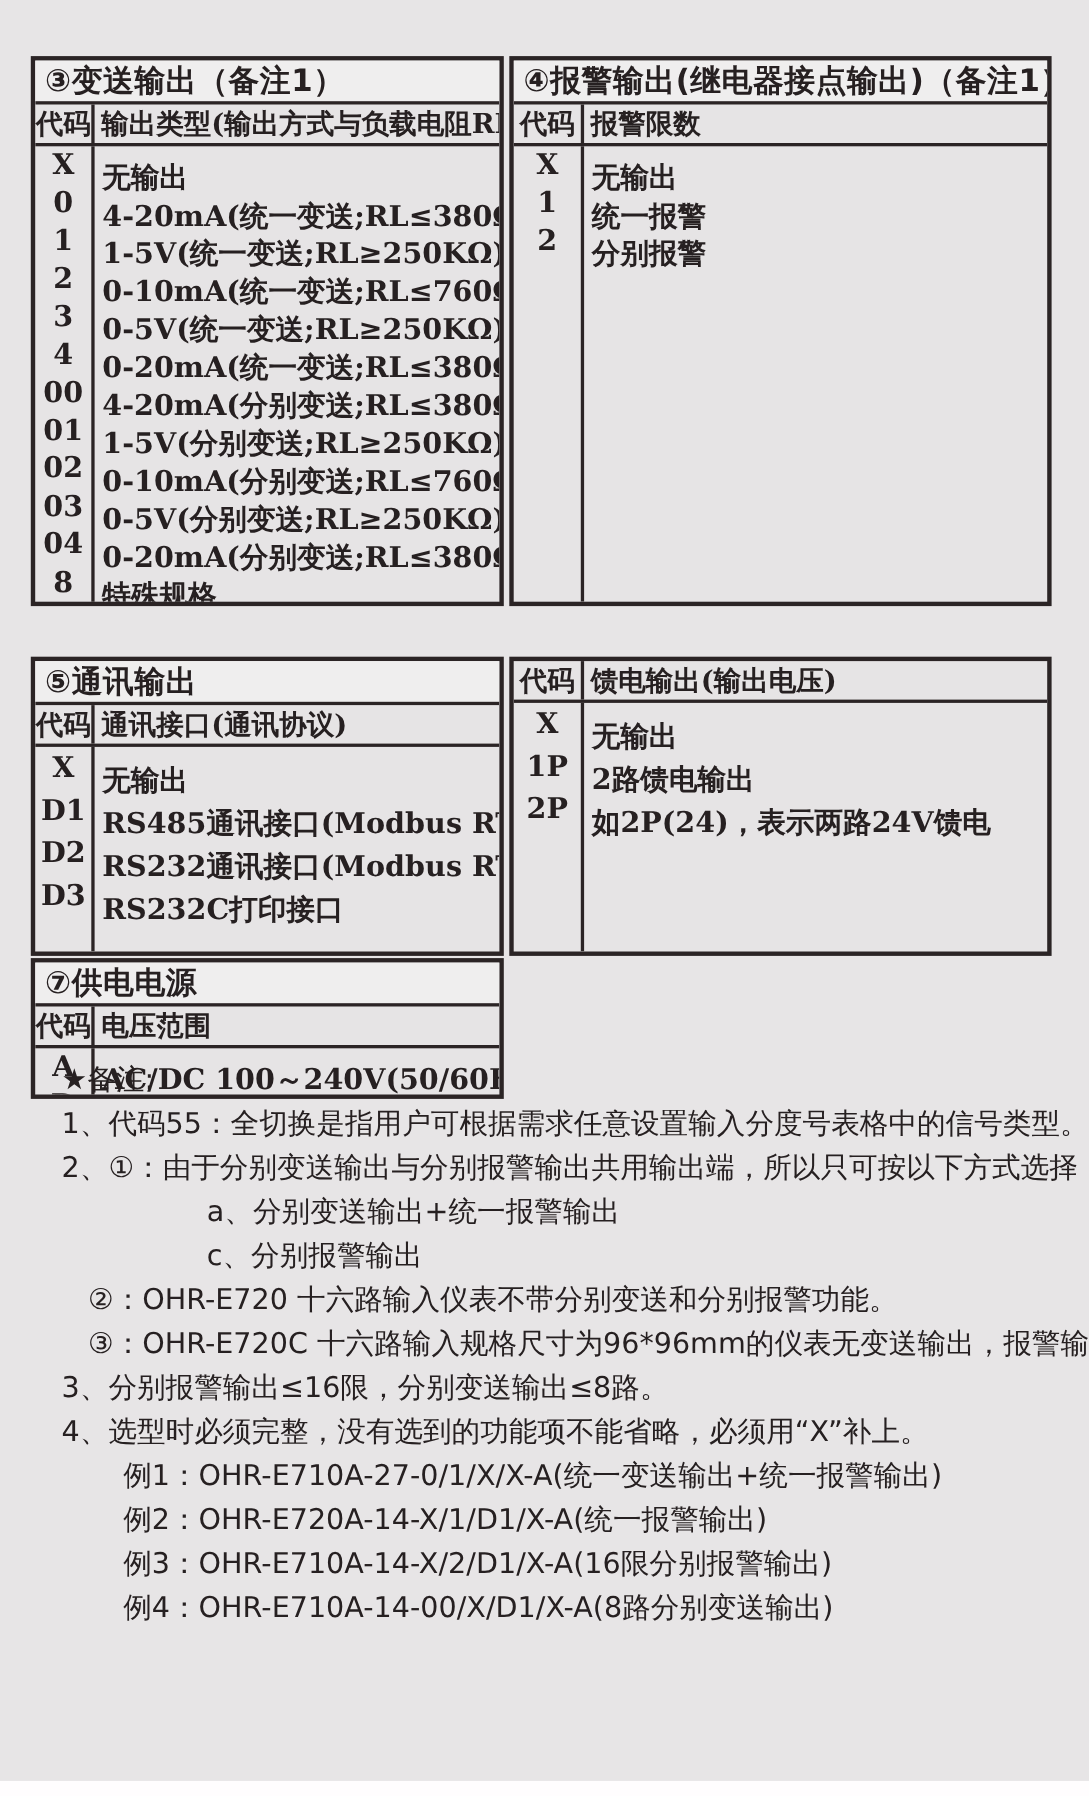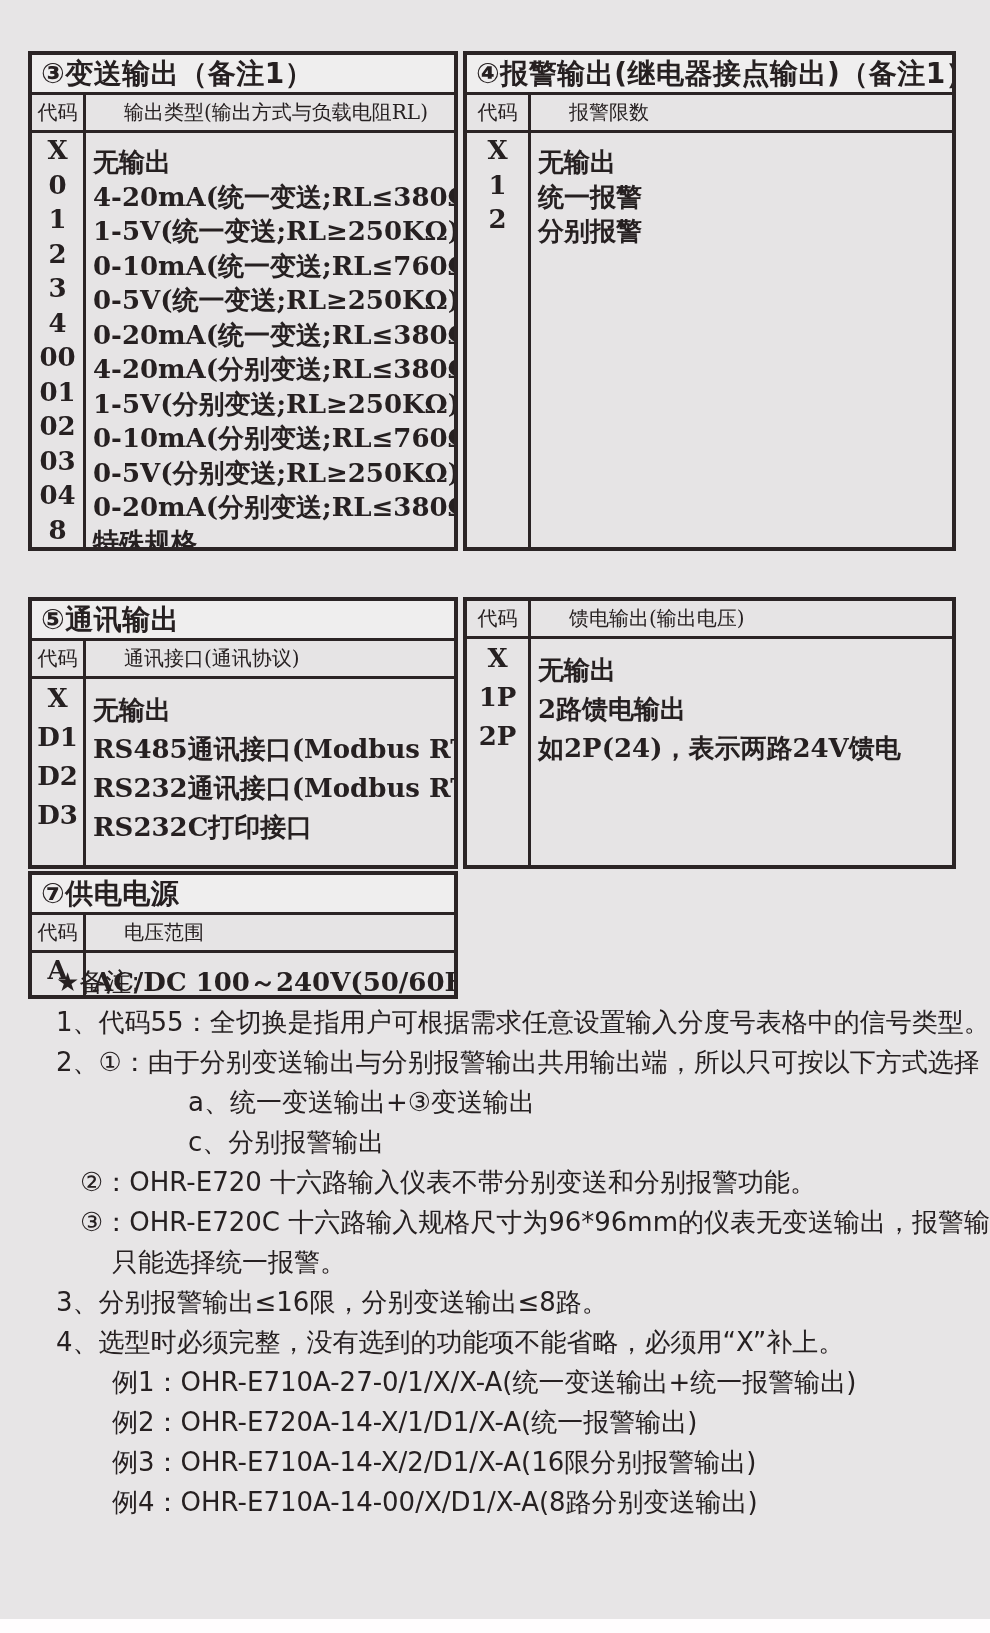--- a/index.html
+++ b/index.html
@@ -25,21 +25,21 @@
   .h1{height:500px;} .h2{height:272px;} .h3{height:128px;}
   .title{
     background:var(--band); border-bottom:3px solid var(--bd);
     font-weight:bold; font-size:28px; line-height:37px; padding:0 9px;
     white-space:nowrap; letter-spacing:0.5px;
     font-family:"DejaVu Sans","Liberation Sans",sans-serif;
   }
   .thead{
     display:flex; border-bottom:3px solid var(--bd);
     font-family:"DejaVu Serif","Liberation Serif",serif;
-    font-weight:normal; font-size:20px; line-height:35px; white-space:nowrap;gap:32px;
+    font-weight:bold; font-size:25px; line-height:35px; white-space:nowrap;
   }
   .hc{width:54px; flex:none; border-right:3px solid var(--bd); text-align:center;}
   .rt .hc{width:64px;}
   .hd{flex:1; padding:0 6px; overflow:hidden;}
   .tbody{
     flex:1; display:flex;
     font-family:"DejaVu Serif","Liberation Serif",serif;
     font-weight:bold; font-size:26px;
   }
   .code-col{width:54px; flex:none; border-right:3px solid var(--bd); text-align:center;}
@@ -182,25 +182,24 @@
             </div>
           </div>
         </div>
     </div>
   </div>
 
   <div class="notes">
       <div class="note l0">★备注:</div>
       <div class="note l0">1、代码55：全切换是指用户可根据需求任意设置输入分度号表格中的信号类型。</div>
       <div class="note l0">2、①：由于分别变送输出与分别报警输出共用输出端，所以只可按以下方式选择：</div>
-      <div class="note l3">a、统一变送输出+③变送输出</div>
+      <div class="note l3">a、分别变送输出+统一报警输出</div>
       <div class="note l3">c、分别报警输出</div>
       <div class="note l1">②：OHR-E720 十六路输入仪表不带分别变送和分别报警功能。</div>
       <div class="note l1">③：OHR-E720C 十六路输入规格尺寸为96*96mm的仪表无变送输出，报警输出</div>
-      <div class="note l2">只能选择统一报警。</div>
       <div class="note l0">3、分别报警输出≤16限，分别变送输出≤8路。</div>
       <div class="note l0">4、选型时必须完整，没有选到的功能项不能省略，必须用“X”补上。</div>
       <div class="note l2">例1：OHR-E710A-27-0/1/X/X-A(统一变送输出+统一报警输出)</div>
       <div class="note l2">例2：OHR-E720A-14-X/1/D1/X-A(统一报警输出)</div>
       <div class="note l2">例3：OHR-E710A-14-X/2/D1/X-A(16限分别报警输出)</div>
       <div class="note l2">例4：OHR-E710A-14-00/X/D1/X-A(8路分别变送输出)</div>
     </div>
 
   <div class="footer-strip"></div>
 </div>

